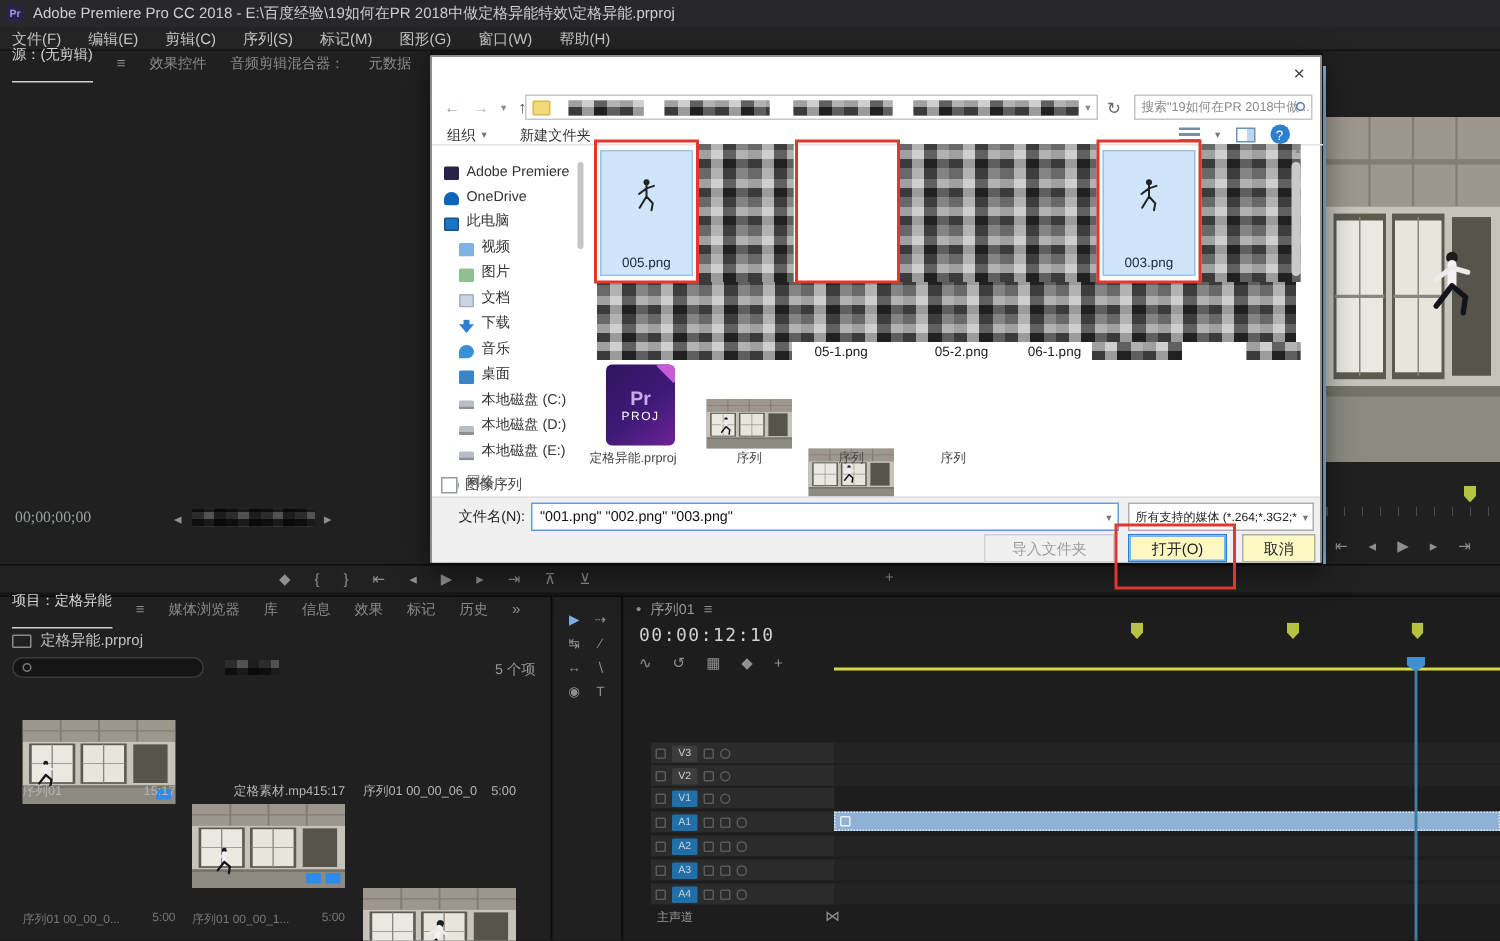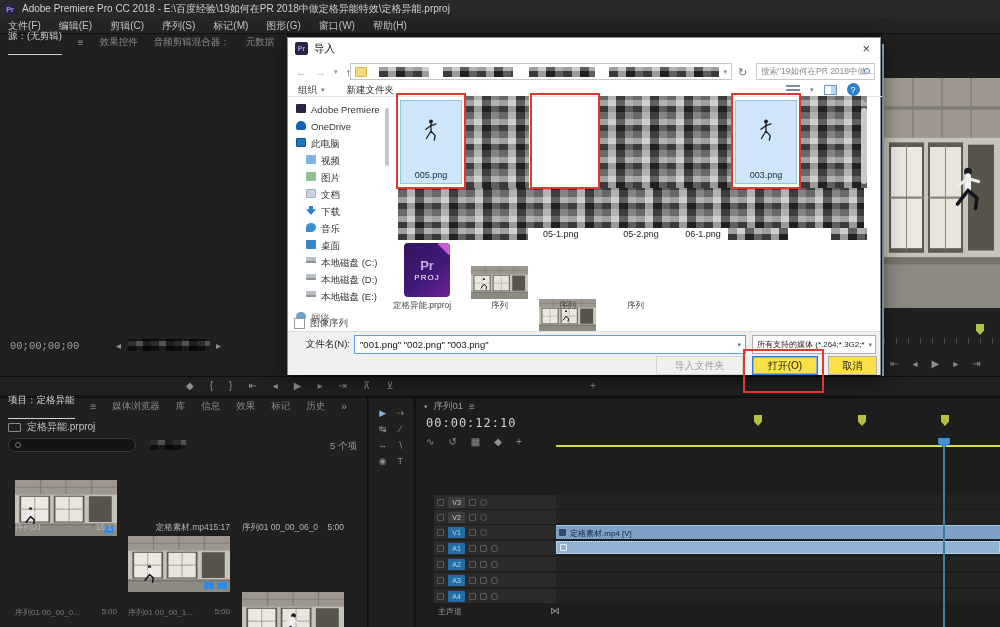--- a/index.html
+++ b/index.html
@@ -26,27 +26,27 @@
   .trackrow-c{position:absolute;left:556px;width:444px;height:14px;background:#232323}
   .tbadge{width:17px;height:11px;border-radius:1px;background:#3c3c3c;color:#cfcfcf;font-size:7px;display:flex;align-items:center;justify-content:center}
   .tbadge.on{background:#1f6fa8}
   .tico{width:7px;height:7px;border:1px solid #5a5a5a;border-radius:1px}
   .marker{position:absolute;width:8px;height:11px;background:#b5c242;clip-path:polygon(0 0,100% 0,100% 60%,50% 100%,0 60%)}
   
   .dlg{left:287px;top:37px;width:594px;height:338px;background:#fff;border:1px solid #8f8f8f;box-shadow:0 6px 20px rgba(0,0,0,.55);color:#222;z-index:10}
   .dlg .bar{position:absolute;left:0;top:0;width:100%;height:21px;background:#fff;display:flex;align-items:center;gap:6px;padding-left:7px;font-size:10.5px;color:#111}
   .navbtn{font-size:11px;color:#8aa0b4}
   .wbox{border:1px solid #c7c7c7;background:#fff;height:17px}
-  .side-item{position:absolute;left:0;width:100px;height:16px;display:flex;align-items:flex-start;gap:5px;font-size:9.5px;color:#333;padding-left:8px;white-space:nowrap;overflow:hidden}
+  .side-item{position:absolute;left:0;width:100px;height:16px;display:flex;align-items:flex-end;gap:5px;font-size:9.5px;color:#333;padding-left:8px;white-space:nowrap;overflow:hidden}
   .side-item.child{padding-left:18px}
   .sico{width:10px;height:9px;border-radius:1px;flex:0 0 auto}
   .ftile{position:absolute;width:62px;height:84px;background:#cfe5f9;border:1px solid #94c5ec;display:flex;flex-direction:column;align-items:center}
   .ftile .nm{font-size:9px;color:#1a2b3a;margin-top:auto;margin-bottom:3px}
   .redbox{position:absolute;border:2px solid #e0392c;z-index:30}
-  .btn{position:absolute;height:19px;background:#fde047;border:1px solid #adadad;font-size:10px;color:#222;display:flex;align-items:center;justify-content:center}
+  .btn{position:absolute;height:19px;background:#fef9c3;border:1px solid #adadad;font-size:10px;color:#222;display:flex;align-items:center;justify-content:center}
   .proj-icon{position:absolute;width:46px;height:54px;border-radius:4px;background:linear-gradient(140deg,#31155e 0%,#3e1a78 55%,#6e2296 100%);color:#e6c9f2;display:flex;flex-direction:column;align-items:center;justify-content:center;overflow:hidden}
   .proj-icon:after{content:"";position:absolute;right:-7px;top:-7px;width:16px;height:16px;background:#c75bd8;transform:rotate(45deg)}
 </style>
 </head>
 <body>
 
 <svg width="0" height="0" class="abs">
   <defs>
     <g id="scene">
       <rect x="0" y="0" width="116" height="26" fill="#9d978d"></rect>
@@ -90,21 +90,21 @@
 </div>
 
 <div class="abs panel" style="left:0;top:34px;width:288px;height:342px;border-right:1px solid #0c0c0c">
   <div class="tabs">
     <span class="tab-active">源：(无剪辑)</span>
     <span class="glyph">≡</span>
     <span>效果控件</span>
     <span>音频剪辑混合器：</span>
     <span>元数据</span>
   </div>
-  <div class="abs" style="left:10px;top:306px;font-family:Liberation Mono, monospace;font-size:10.5px;color:#9aa0a0">00;00;00;00</div>
+  <div class="abs" style="left:10px;top:306px;font-family:Liberation Serif, serif;font-size:10.5px;color:#9aa0a0">00;00;00;00</div>
   <div class="abs glyph" style="left:116px;top:306px">◂</div>
   <div class="abs mosaic-dark" style="left:128px;top:305px;width:82px;height:12px;border-radius:2px"></div>
   <div class="abs glyph" style="left:216px;top:306px">▸</div>
 </div>
 
 <div class="abs panel" style="left:882px;top:34px;width:118px;height:342px">
   <div class="abs" style="left:0;top:10px;width:2px;height:350px;background:#8fb6d6"></div>
   <div class="abs vthumb" style="left:2px;top:44px;width:116px;height:230px">
     <svg class="scene" viewBox="0 0 116 100" preserveAspectRatio="none">
         <use href="#scene"></use>
@@ -292,40 +292,32 @@
     <span class="tico"></span>
     <span class="tico" style="border-radius:3px"></span>
   </div>
   <div class="abs row" style="left:22px;top:208px;gap:8px;font-size:8px;color:#9a9a9a">
     <span>主声道</span>
     <span class="abs glyph" style="left:112px;top:-1px">⋈</span>
   </div>
 
   <div class="trackrow-c" style="left:140px;top:97px"></div>
   <div class="trackrow-c" style="left:140px;top:112px"></div>
-  <div class="abs" style="left:140px;top:127px;width:444px;height:14px;background:#7ea1c6;border-top:1px solid #a8c6e2">
-    <span class="abs" style="left:3px;top:3px;width:7px;height:7px;background:#2e4a66;border-radius:1px"></span>
-    <span class="abs" style="left:14px;top:2px;font-size:8px;color:#13273d;white-space:nowrap">定格素材.mp4 [V]</span>
-  </div>
   <div class="abs" style="left:140px;top:143px;width:444px;height:13px;background:#8fb2d4;border:1px dotted #dce9f5">
     <span class="abs" style="left:3px;top:2px;width:7px;height:7px;border:1px solid #e8f1fa;border-radius:1px"></span>
   </div>
   <div class="trackrow-c" style="left:140px;top:159px"></div>
   <div class="trackrow-c" style="left:140px;top:175px"></div>
   <div class="trackrow-c" style="left:140px;top:191px"></div>
 
   <div class="abs" style="left:522px;top:40px;width:12px;height:10px;background:#3f8fd4;clip-path:polygon(0 0,100% 0,100% 55%,50% 100%,0 55%)"></div>
   <div class="abs" style="left:527px;top:48px;width:2px;height:182px;background:#3a7f9e"></div>
 </div>
 
 <div class="abs dlg">
-  <div class="bar">
-    <span class="prbadge" style="width:13px;height:13px">Pr</span>
-    <span>导入</span>
-  </div>
   <span class="abs" style="right:10px;top:3px;font-size:13px;color:#444">×</span>
 
   <div class="abs row" style="left:8px;top:23px;height:22px;gap:8px">
     <span class="navbtn">←</span>
     <span class="navbtn" style="color:#b9b9b9">→</span>
     <span style="font-size:7px;color:#888">▾</span>
     <span class="navbtn" style="color:#555">↑</span>
   </div>
   <div class="abs wbox" style="left:62px;top:25px;width:382px">
     <div class="abs" style="left:4px;top:3px;width:12px;height:10px;background:#f4d97a;border:1px solid #d8b84e;border-radius:1px"></div>

